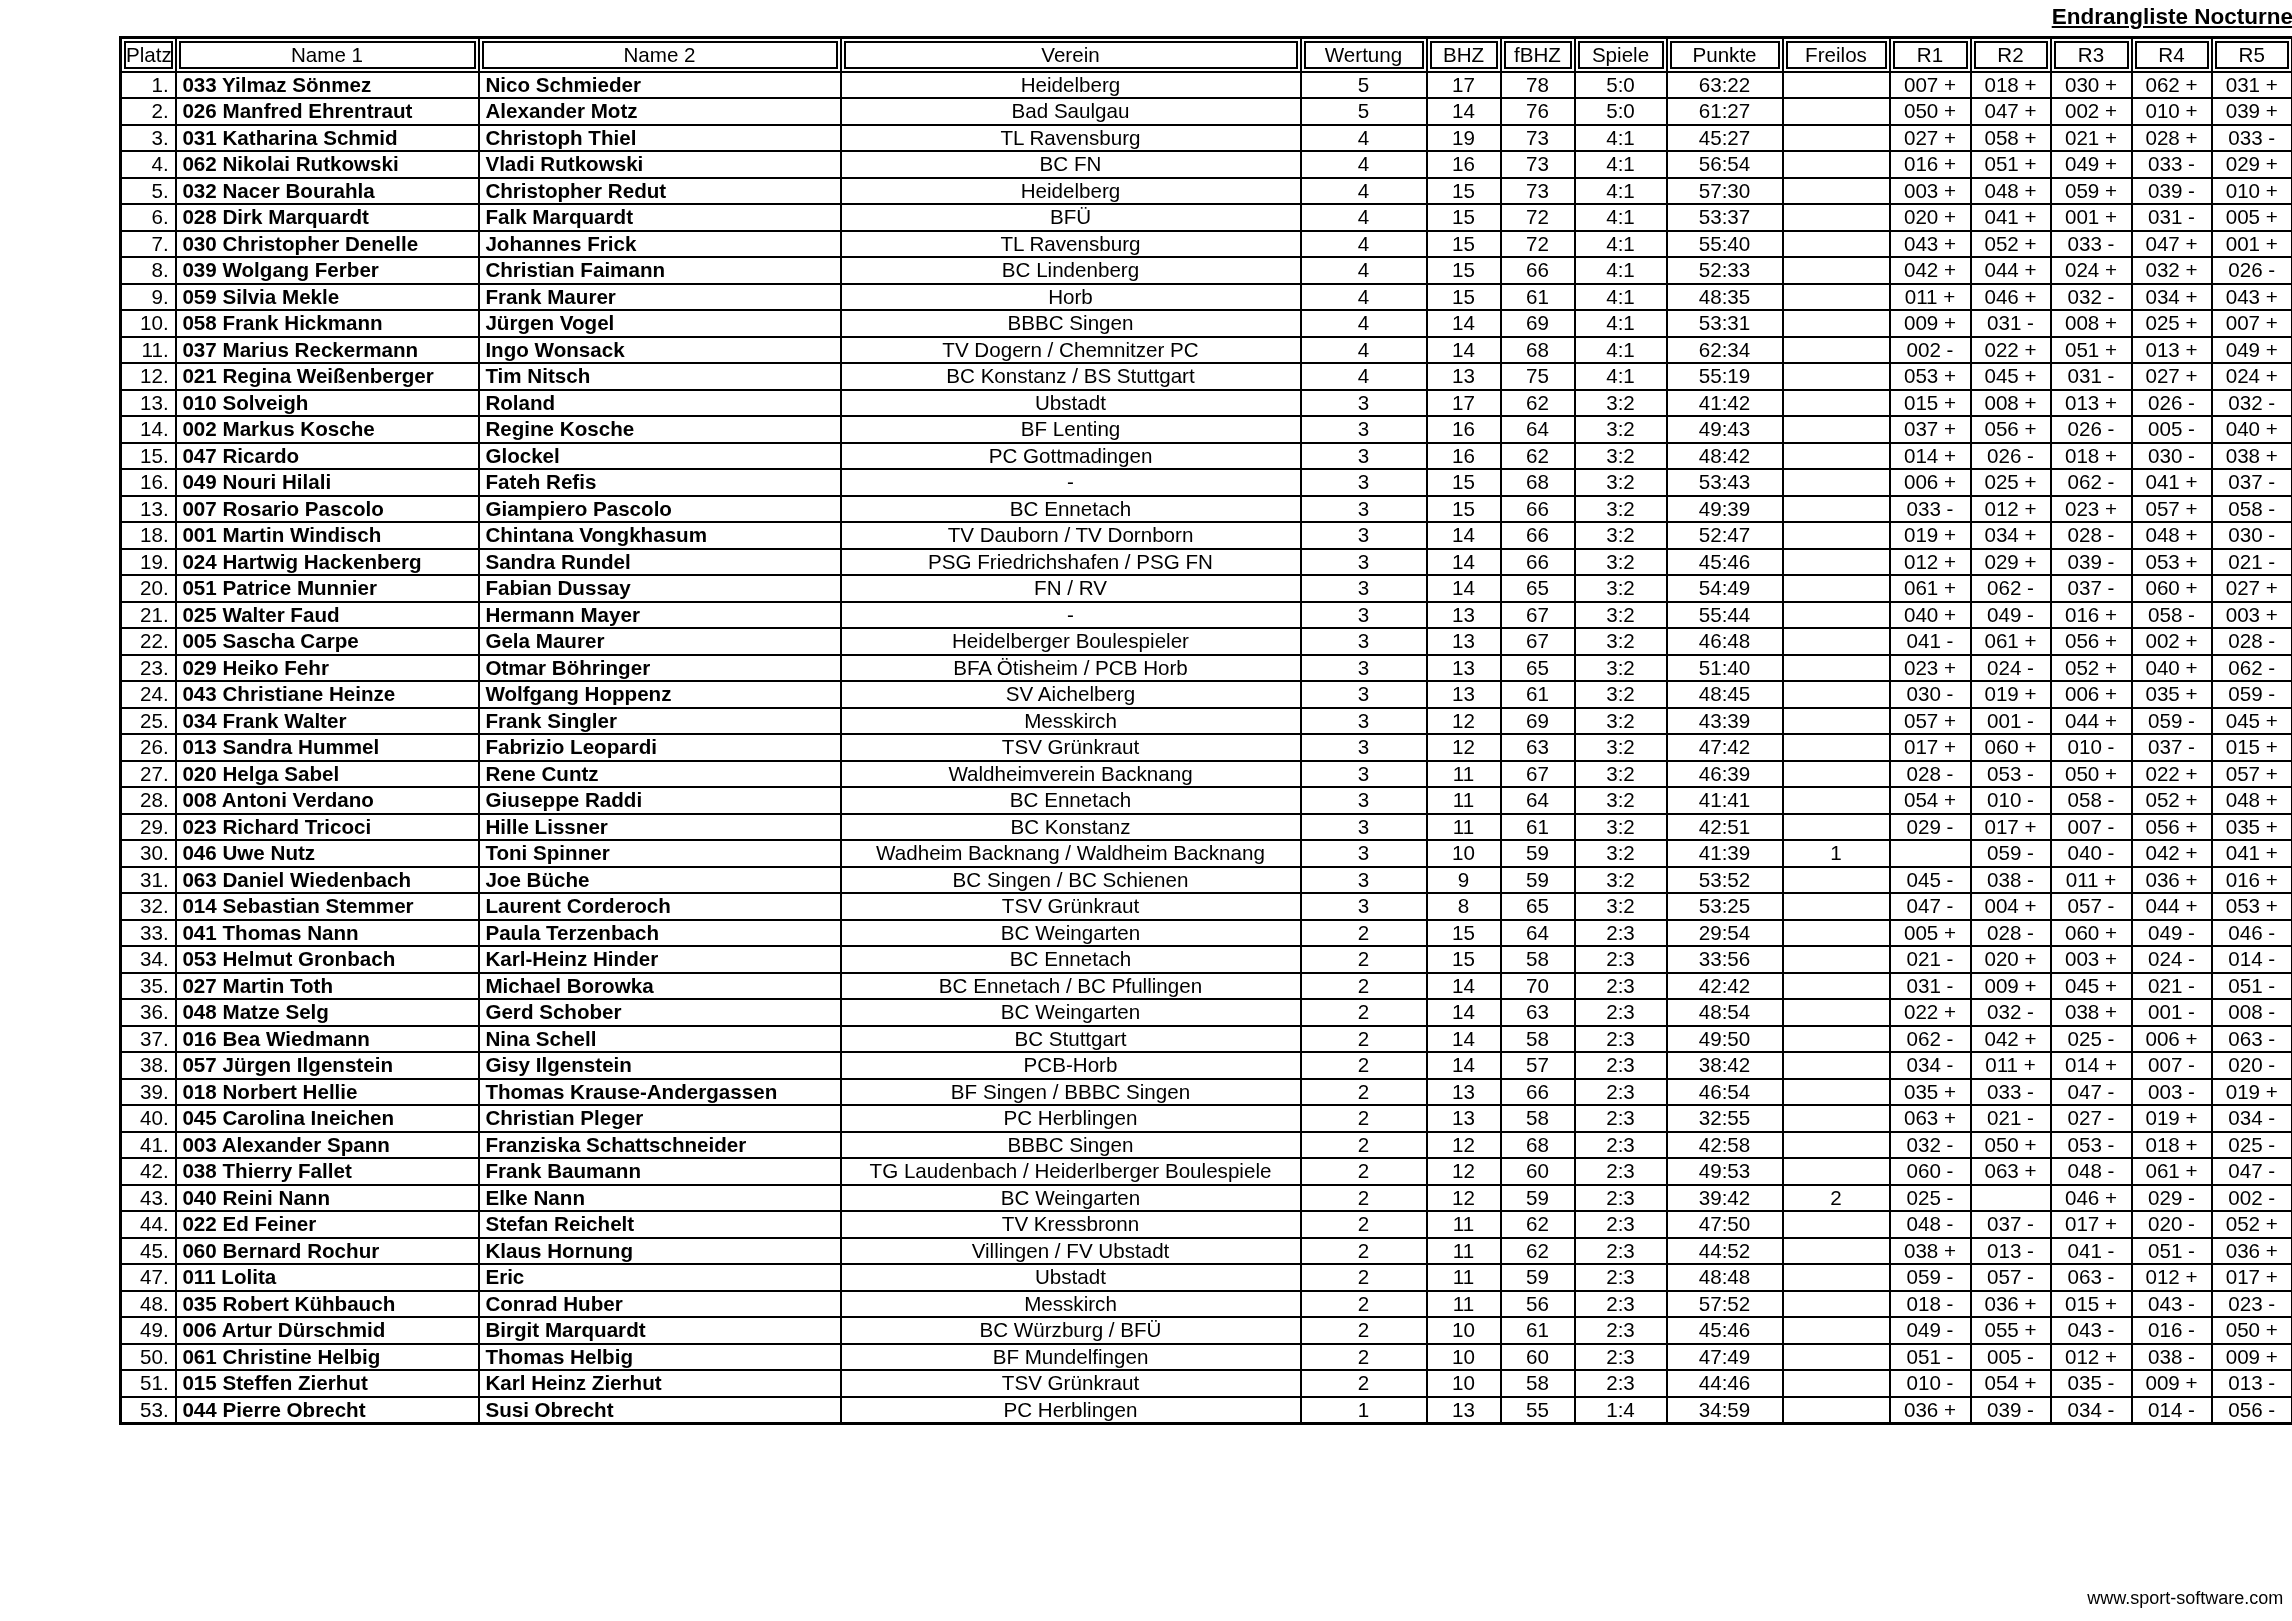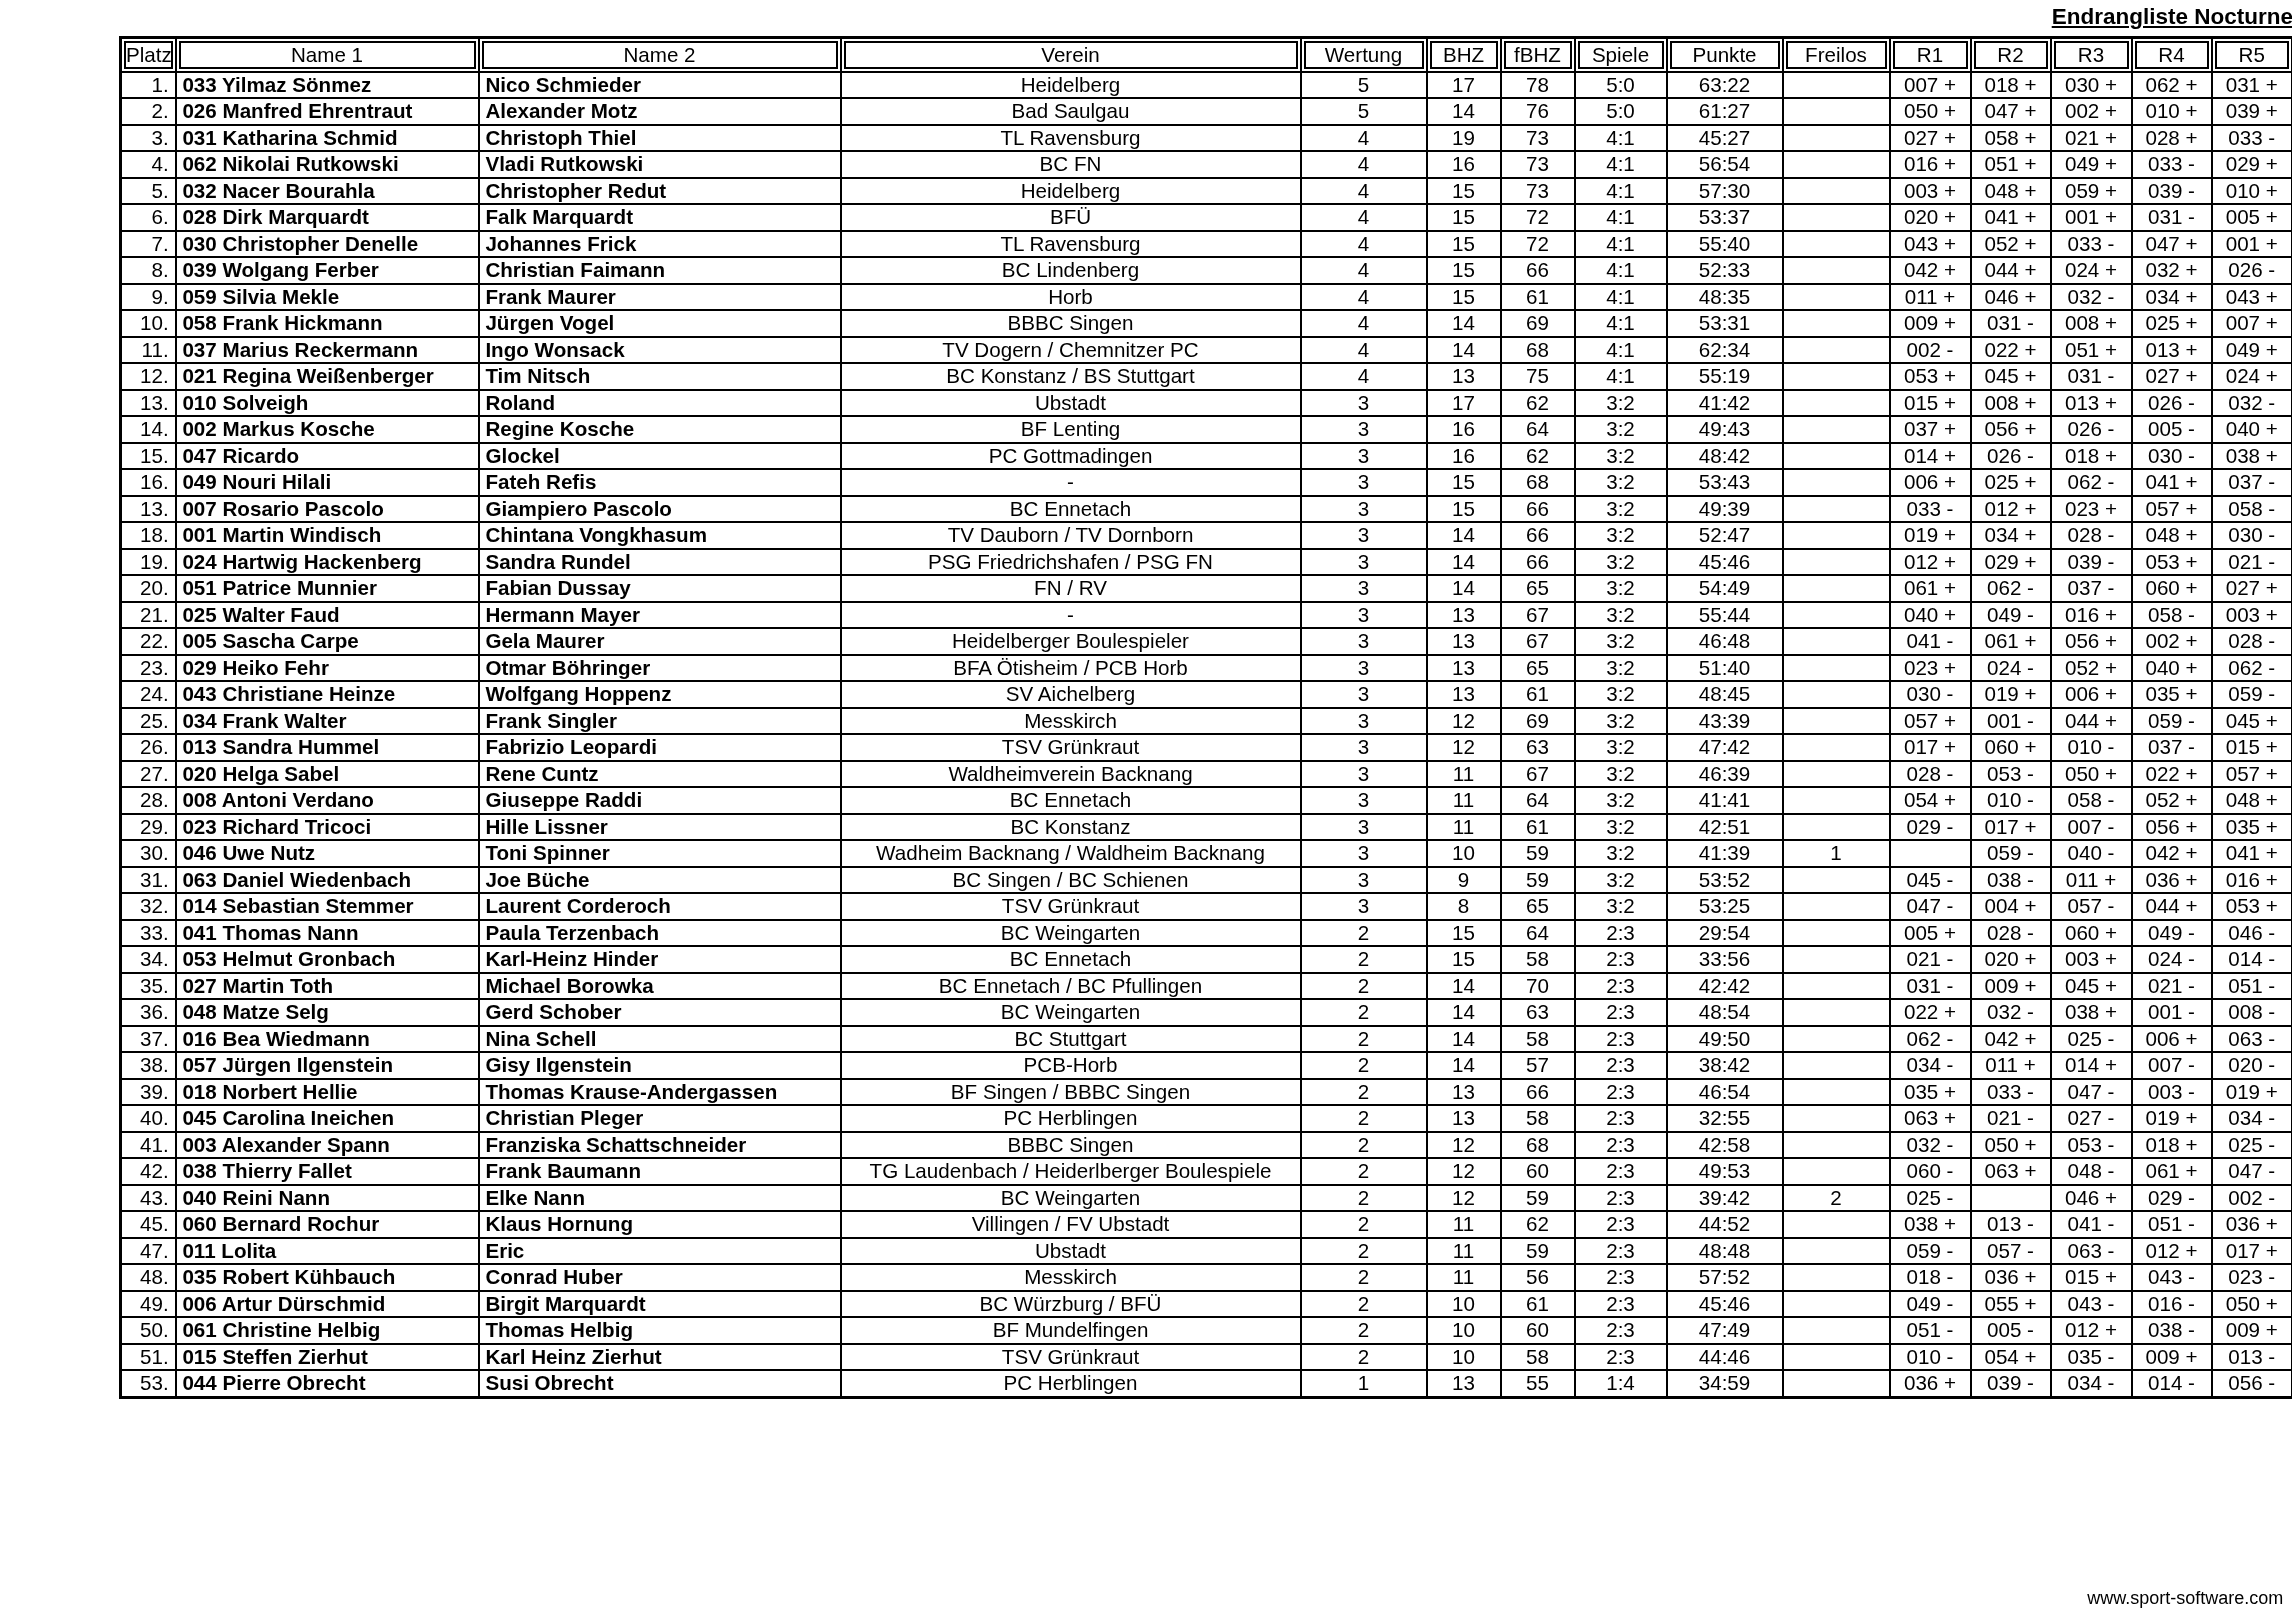--- a/index.html
+++ b/index.html
@@ -865,20 +865,37 @@
         <td class="c-spiele">2:3</td>
         <td class="c-punkte">39:42</td>
         <td class="c-freilos">2</td>
         <td class="c-r1">025 -</td>
         <td class="c-r2"></td>
         <td class="c-r3">046 +</td>
         <td class="c-r4">029 -</td>
         <td class="c-r5">002 -</td>
       </tr>
       <tr>
+        <td class="c-platz">44.</td>
+        <td class="c-name1">022 Ed Feiner</td>
+        <td class="c-name2">Stefan Reichelt</td>
+        <td class="c-verein">TV Kressbronn</td>
+        <td class="c-wertung">2</td>
+        <td class="c-bhz">11</td>
+        <td class="c-fbhz">62</td>
+        <td class="c-spiele">2:3</td>
+        <td class="c-punkte">47:50</td>
+        <td class="c-freilos"></td>
+        <td class="c-r1">048 -</td>
+        <td class="c-r2">037 -</td>
+        <td class="c-r3">017 +</td>
+        <td class="c-r4">020 -</td>
+        <td class="c-r5">052 +</td>
+      </tr>
+      <tr>
         <td class="c-platz">45.</td>
         <td class="c-name1">060 Bernard Rochur</td>
         <td class="c-name2">Klaus Hornung</td>
         <td class="c-verein">Villingen / FV Ubstadt</td>
         <td class="c-wertung">2</td>
         <td class="c-bhz">11</td>
         <td class="c-fbhz">62</td>
         <td class="c-spiele">2:3</td>
         <td class="c-punkte">44:52</td>
         <td class="c-freilos"></td>

